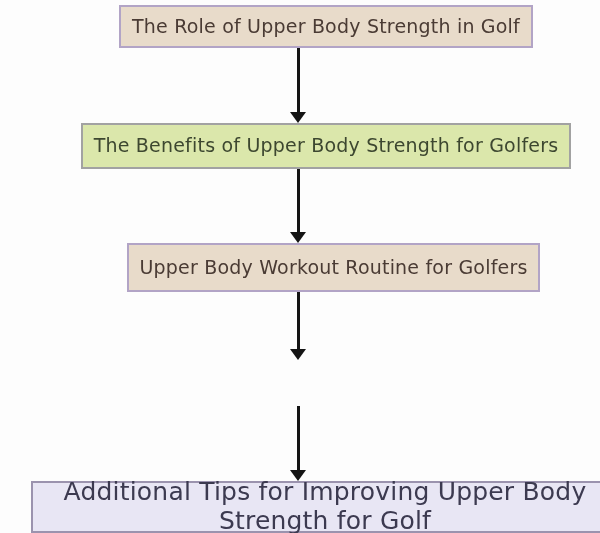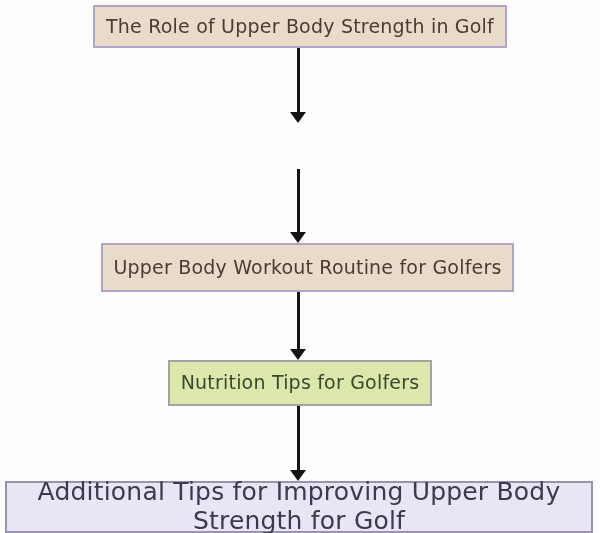--- a/index.html
+++ b/index.html
@@ -19,20 +19,21 @@
     position: absolute;
     box-sizing: border-box;
     display: flex;
     align-items: center;
     justify-content: center;
     text-align: center;
     font-size: 19px;
     line-height: 1.15;
     letter-spacing: 0.2px;
     padding: 2px 0;
+    margin-left: 26px;
   }
   .node.beige {
     background: var(--beige-fill, #e8dbca);
     border: 2px solid var(--beige-border, #b2a4c6);
     color: var(--beige-text, #4a3b34);
   }
   .node.green {
     background: var(--green-fill, #dbe7ab);
     border: 2px solid var(--green-border, #a2a2a2);
     color: var(--green-text, #3d4730);
@@ -77,34 +78,34 @@
 
 <div class="canvas">
 
   <div class="node beige node1">The Role of Upper Body Strength in Golf</div>
 
   <div class="arrow arrow1">
     <div class="shaft"></div>
     <div class="head"></div>
   </div>
 
+  <div class="node green node2">The Benefits of Upper Body Strength for Golfers</div>
 
   <div class="arrow arrow2">
     <div class="shaft"></div>
     <div class="head"></div>
   </div>
 
   <div class="node beige node3">Upper Body Workout Routine for Golfers</div>
 
   <div class="arrow arrow3">
     <div class="shaft"></div>
     <div class="head"></div>
   </div>
 
-  <div class="node green node4">Nutrition Tips for Golfers</div>
 
   <div class="arrow arrow4">
     <div class="shaft"></div>
     <div class="head"></div>
   </div>
 
   <div class="node lavender node5">Additional Tips for Improving Upper Body Strength for Golf</div>
 
 </div>
 

